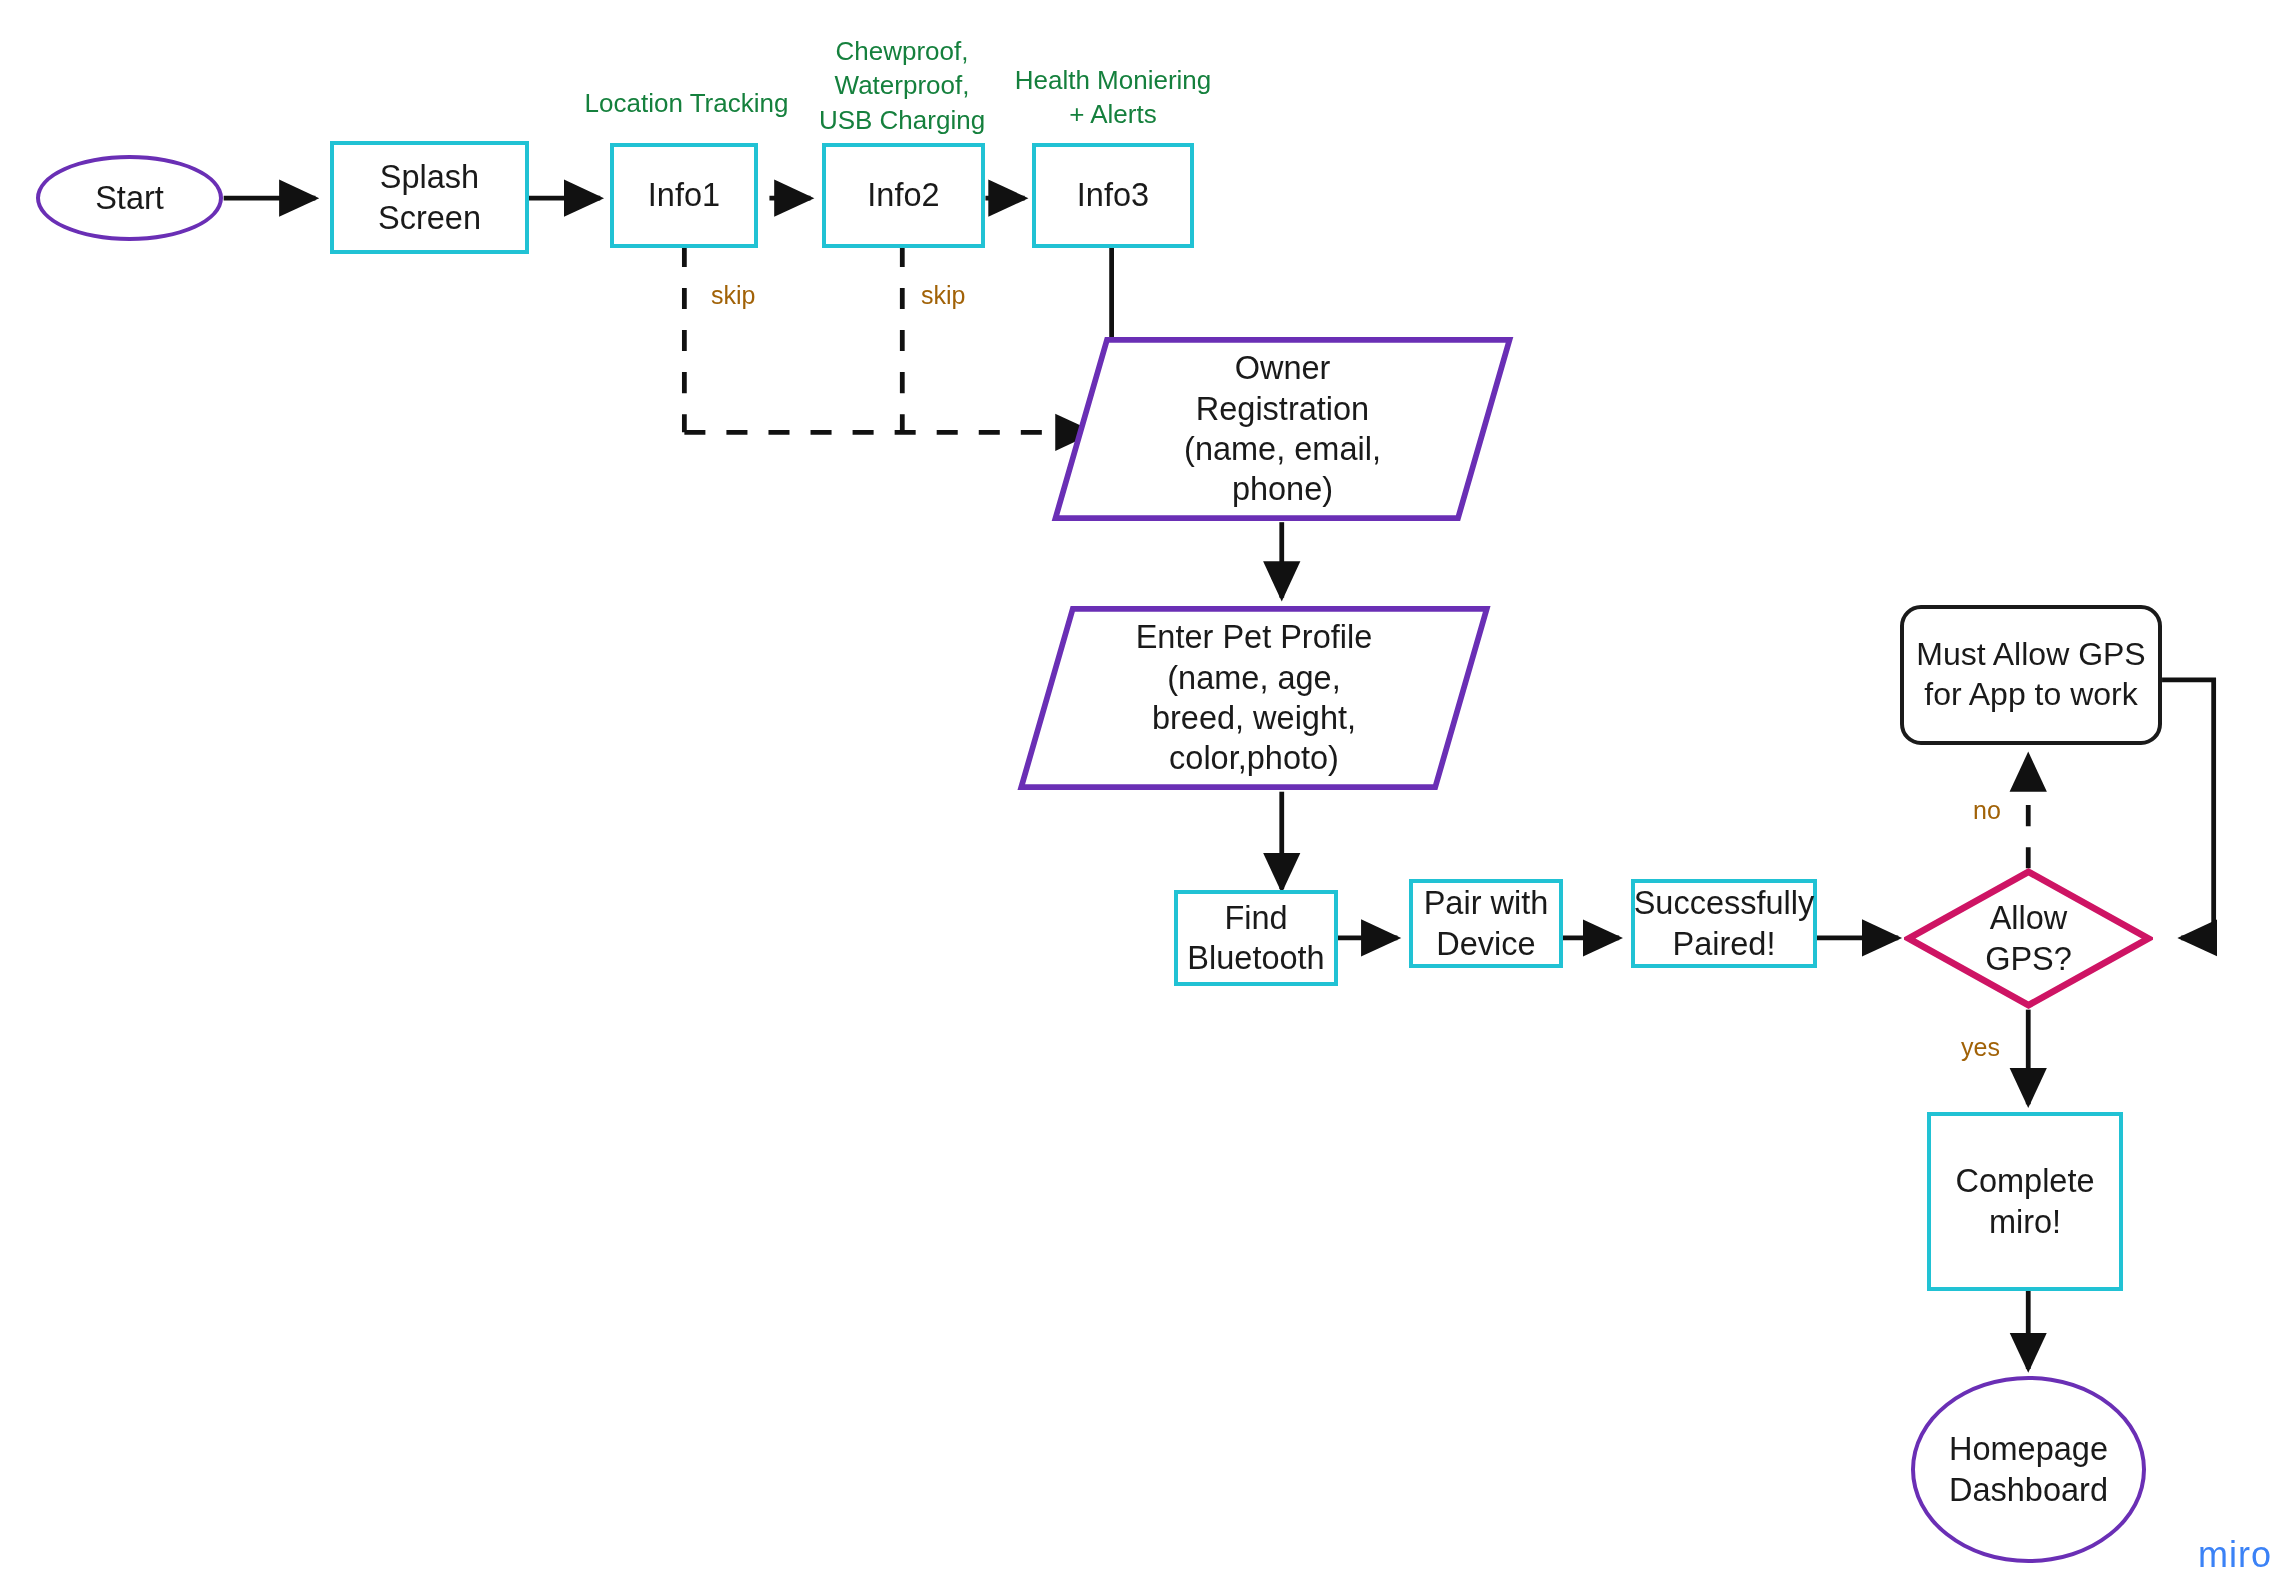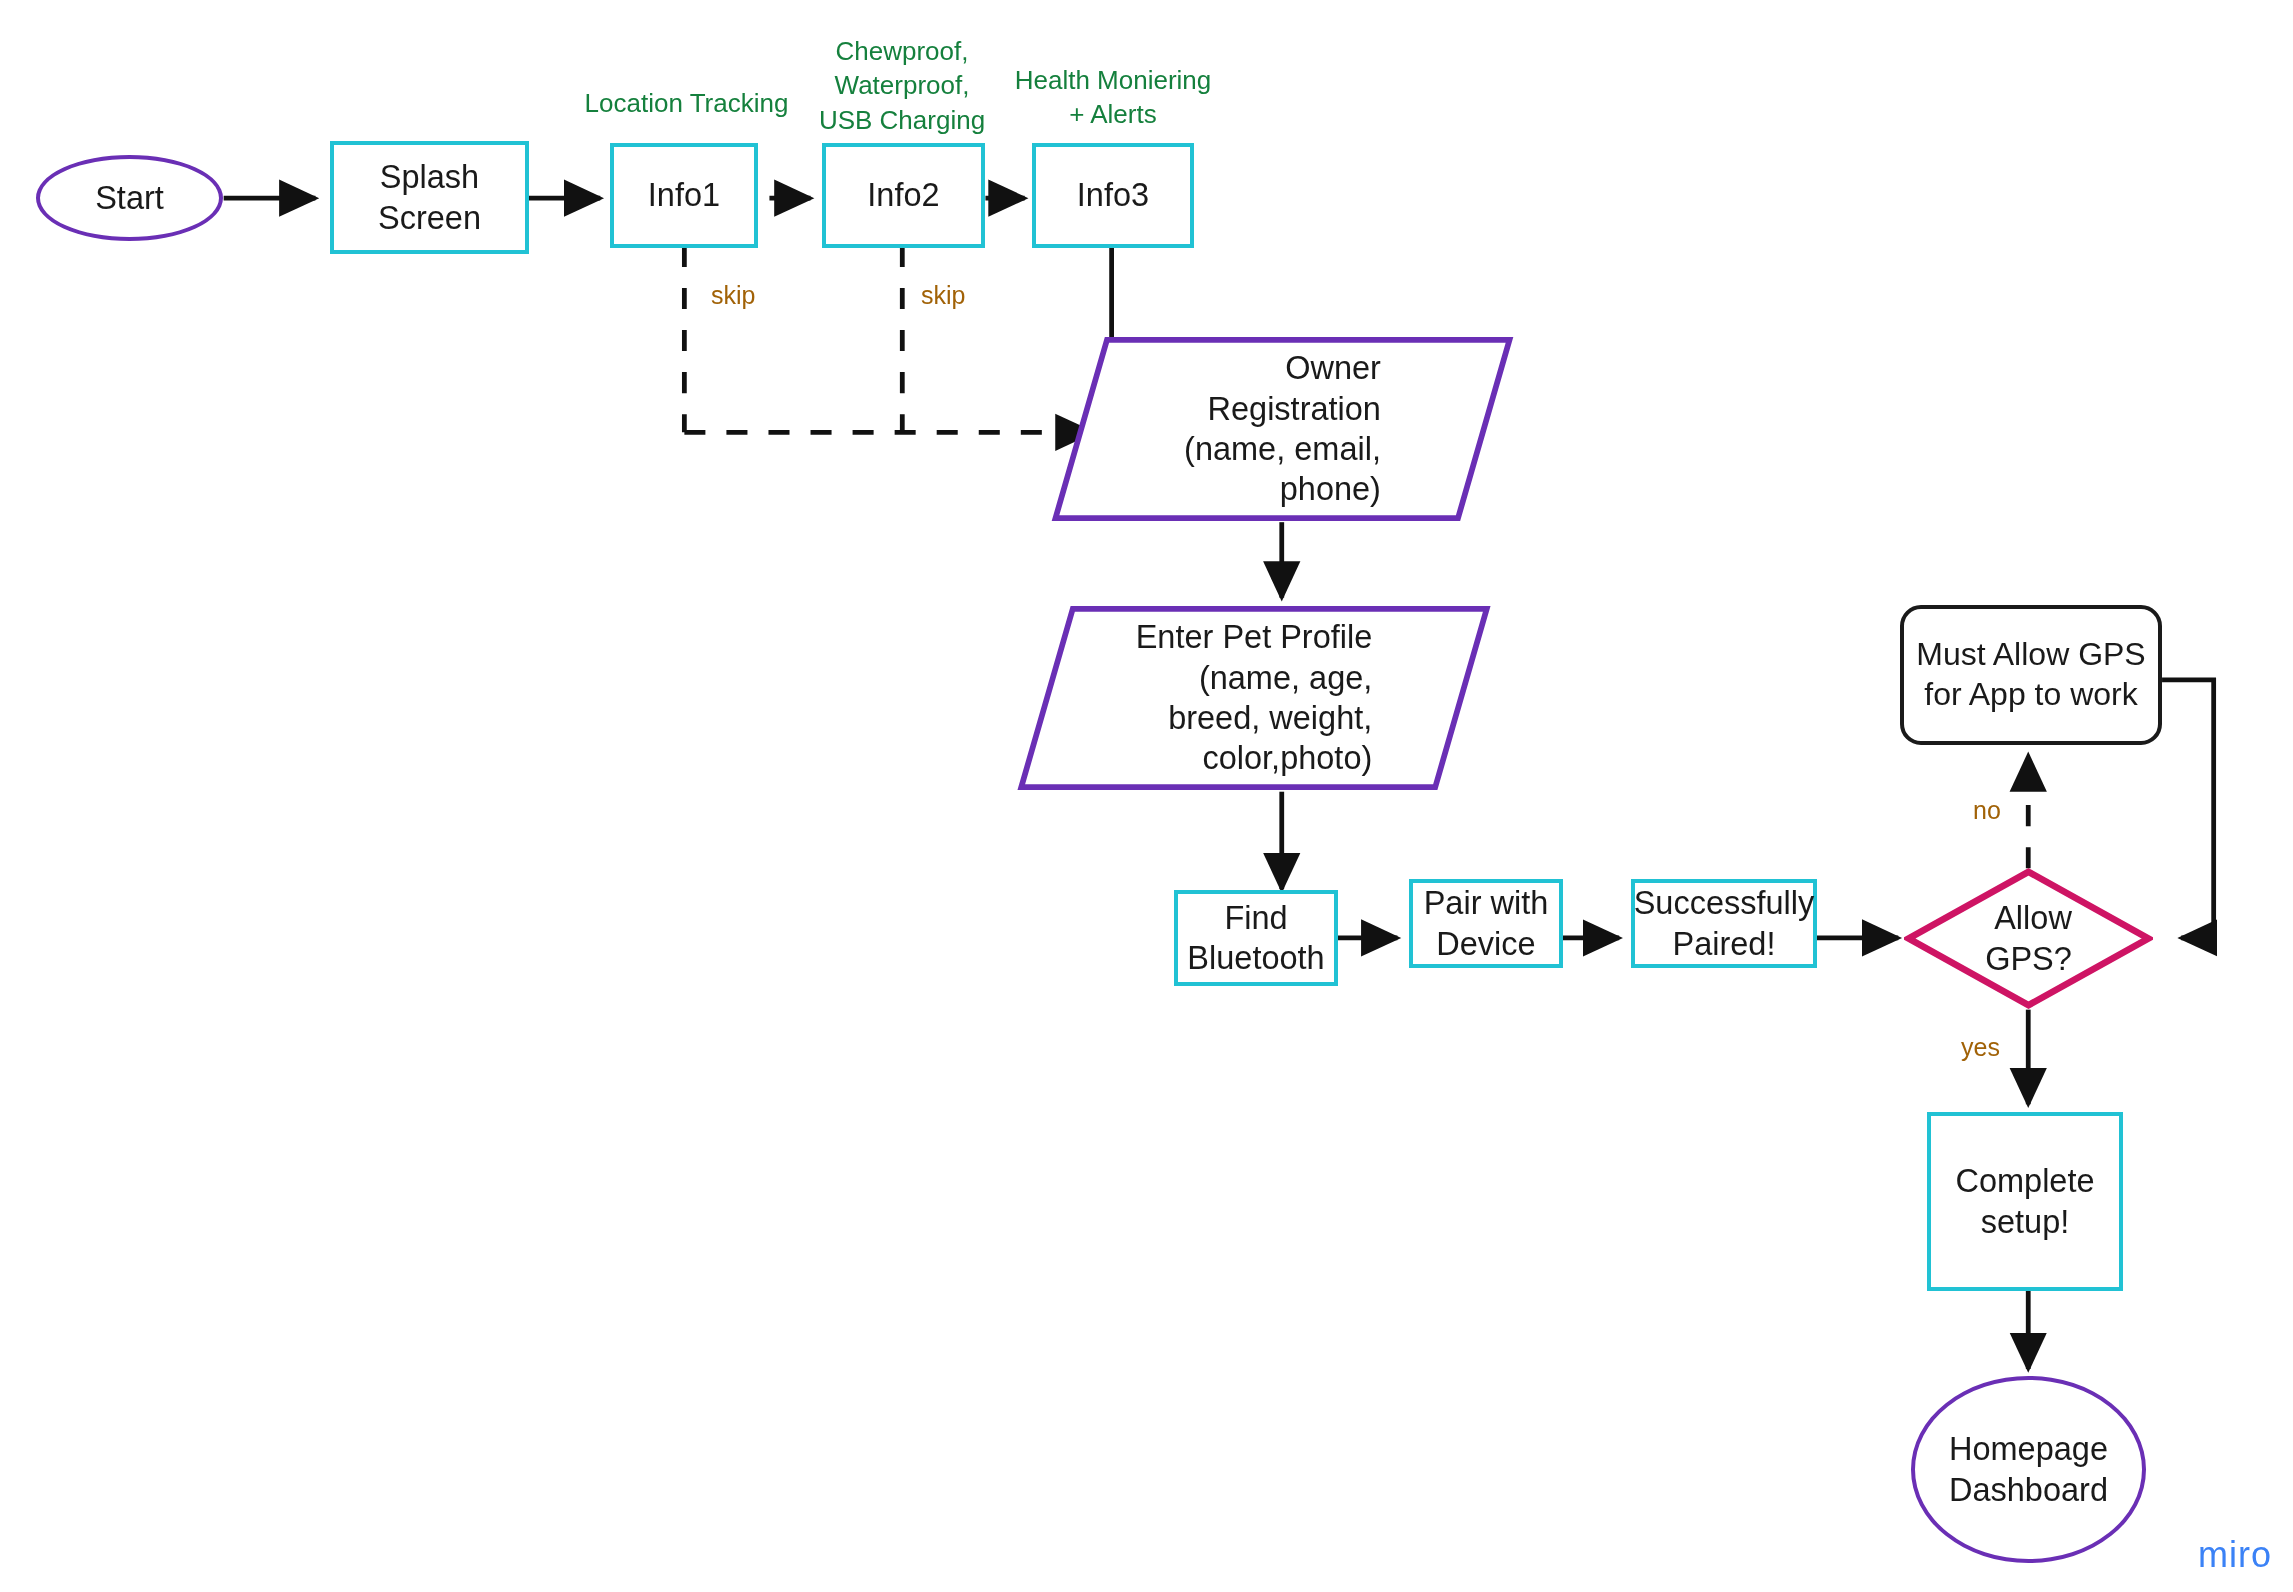--- a/index.html
+++ b/index.html
@@ -45,21 +45,21 @@
     border-radius: 50%;
   }
   .para-wrap {
     position: absolute;
   }
   .para-label {
     position: absolute;
     display: flex;
     align-items: center;
     justify-content: center;
-    text-align: right;
+    text-align: center;
     color: #1a1a1a;
     line-height: 1.24;
     white-space: pre-line;
     left: 0; top: 0; right: 0; bottom: 0;
   }
   .edge-label {
     position: absolute;
     color: #a16207;
     font-size: 25px;
     white-space: nowrap;
@@ -186,21 +186,21 @@
       <polygon points="130,4 256,74 130,144 4,74" fill="#ffffff" stroke="#ce1464" stroke-width="7"></polygon>
     </svg>
     <div class="para-label t34">Allow
 GPS?</div>
   </div>
 
   <div class="node rect-black t33" style="left:1900px; top:605px; width:262px; height:140px;border-radius:21px;">Must Allow GPS
 for App to work</div>
 
   <div class="node rect-cyan t34" style="left:1927px; top:1112px; width:196px; height:179px;">Complete
-setup!</div>
+miro!</div>
 
   <div class="node ellipse t34" style="left:1911px; top:1376px; width:235px; height:187px;">Homepage
 Dashboard</div>
 
   <div class="edge-label" style="left:711px; top:281px;">skip</div>
 
   <div class="edge-label" style="left:921px; top:281px;">skip</div>
 
   <div class="edge-label" style="left:1973px; top:796px;">no</div>
 

